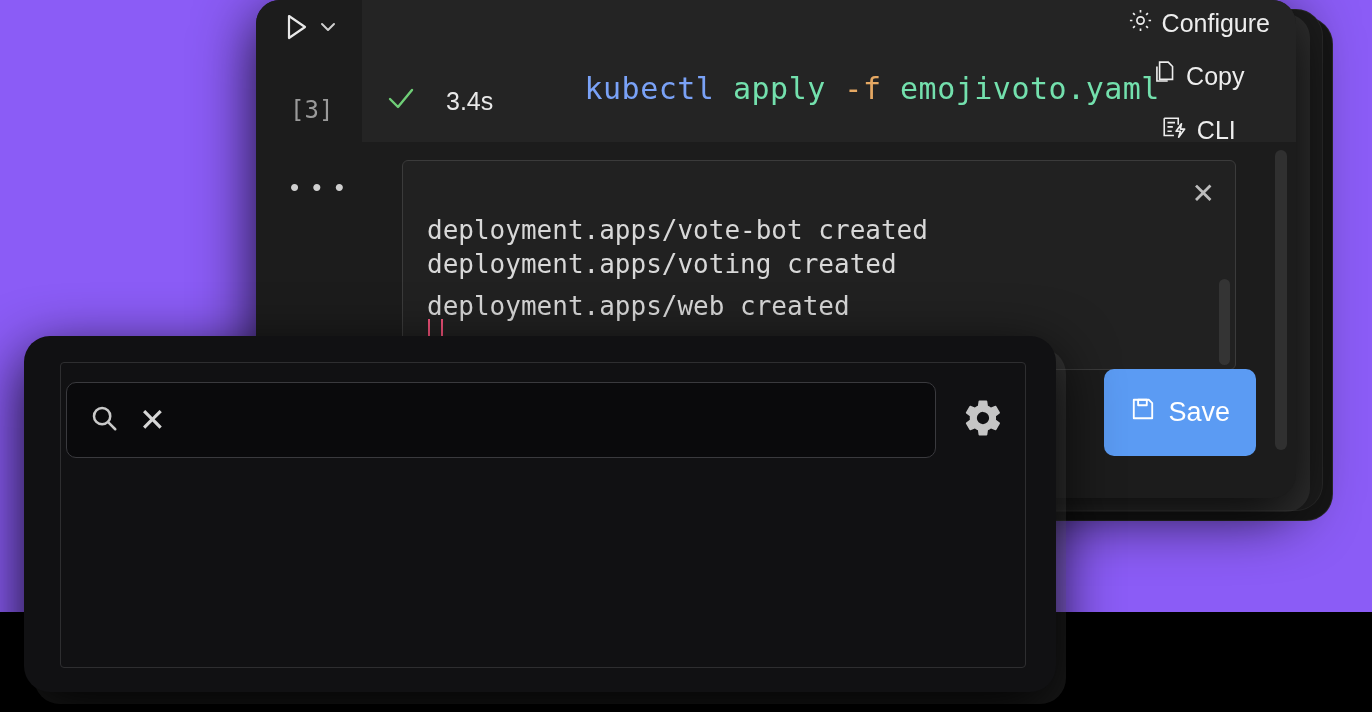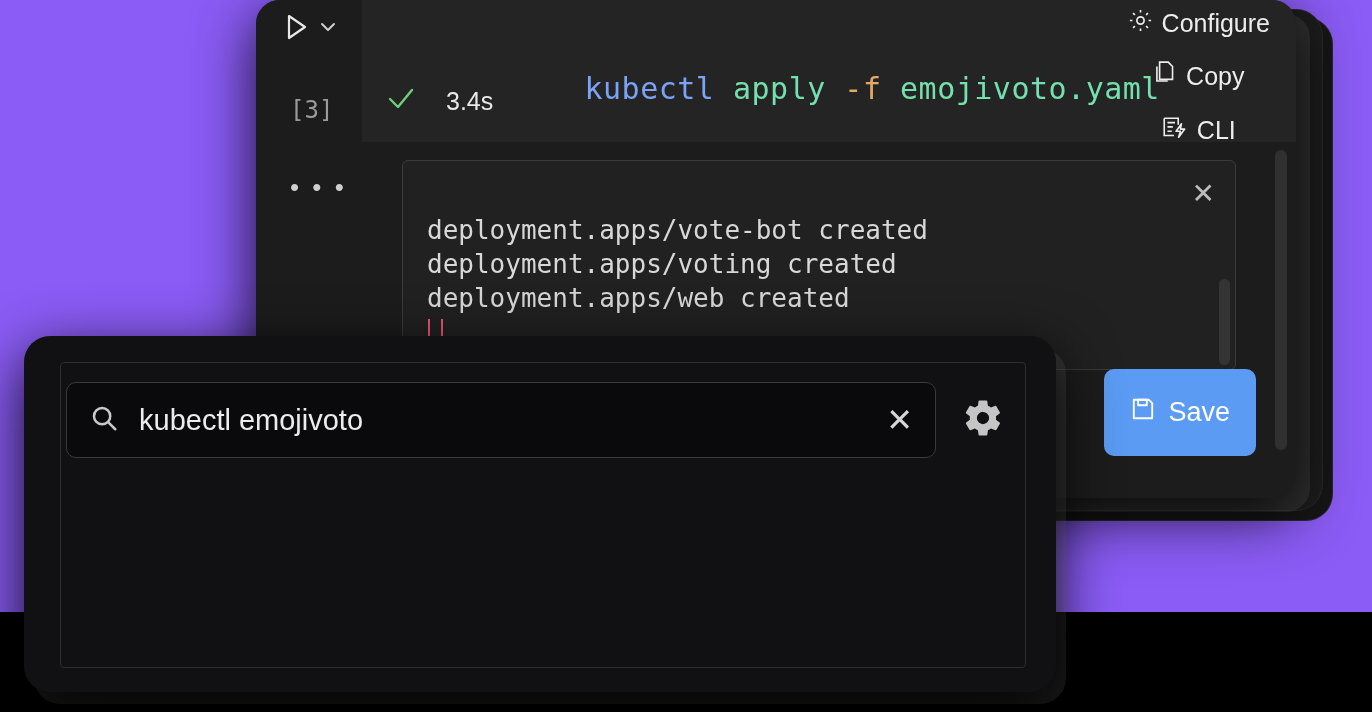--- a/index.html
+++ b/index.html
@@ -193,21 +193,21 @@
 
           <span class="shell-name">bash</span>
         </span>
       </div>
 
       <div class="dots">• • •</div>
 
       <div class="out-box">
         <div class="out-text" style="top:86px">deployment.apps/voting created</div>
         <div class="out-text" style="top:52px">deployment.apps/vote-bot created</div>
-        <div class="out-text" style="top:120px">deployment.apps/web created</div>
+        <div class="out-text" style="top:128px">deployment.apps/web created</div>
         <div class="out-cursor"></div>
         <div class="out-x">✕</div>
         <div class="out-scroll"></div>
       </div>
 
       <div class="win-scroll"></div>
 
       <button class="save-btn">
         <span>
           <svg width="26" height="26" viewBox="0 0 24 24">
@@ -229,21 +229,20 @@
     <div class="search-row">
       <div class="search-box">
         <span>
           <svg width="30" height="30" viewBox="0 0 24 24">
               <g fill="none" stroke="#c9c9c9" stroke-width="2">
                 <circle cx="10.5" cy="10.5" r="6.5"></circle>
                 <path d="M15.5 15.5L21 21" stroke-linecap="round"></path>
               </g>
             </svg>
         </span>
-        <span class="search-val" title="Search commands">kubectl emojivoto</span>
         <span class="clear-x">✕</span>
       </div>
       <span class="gear-big">
         <svg width="42" height="42" viewBox="0 0 24 24">
             <path fill="#c5c5c5" d="M19.4 13c.04-.33.06-.66.06-1s-.02-.67-.06-1l2.1-1.6a.5.5 0 0 0 .12-.65l-2-3.46a.5.5 0 0 0-.6-.22l-2.48 1a7.3 7.3 0 0 0-1.73-1l-.37-2.64A.5.5 0 0 0 13.95 2h-4a.5.5 0 0 0-.5.42l-.37 2.64c-.62.25-1.2.59-1.73 1l-2.48-1a.5.5 0 0 0-.6.22l-2 3.46a.5.5 0 0 0 .12.65L4.5 11c-.04.33-.06.66-.06 1s.02.67.06 1l-2.1 1.6a.5.5 0 0 0-.12.65l2 3.46c.13.22.39.31.6.22l2.48-1c.53.41 1.11.75 1.73 1l.37 2.64c.04.25.25.43.5.43h4c.25 0 .46-.18.5-.43l.37-2.64c.62-.25 1.2-.59 1.73-1l2.48 1c.22.09.47 0 .6-.22l2-3.46a.5.5 0 0 0-.12-.65L19.4 13zM11.95 15.5A3.5 3.5 0 1 1 12 8.5a3.5 3.5 0 0 1 0 7z"></path>
           </svg>
       </span>
     </div>
 
   </div>

